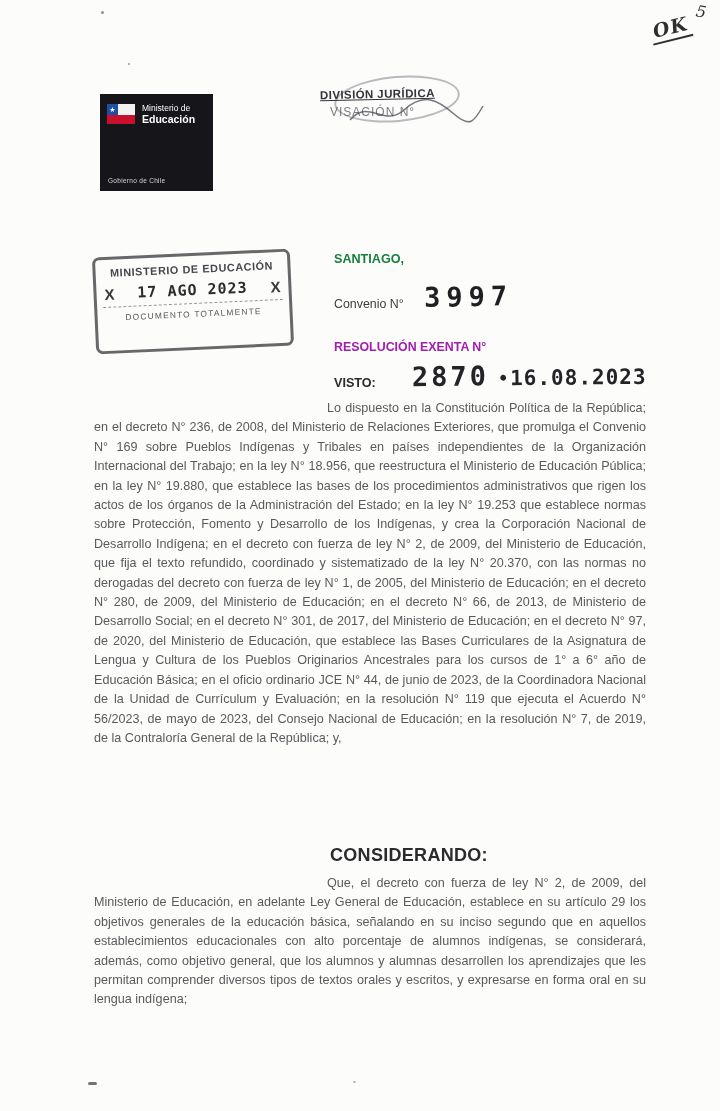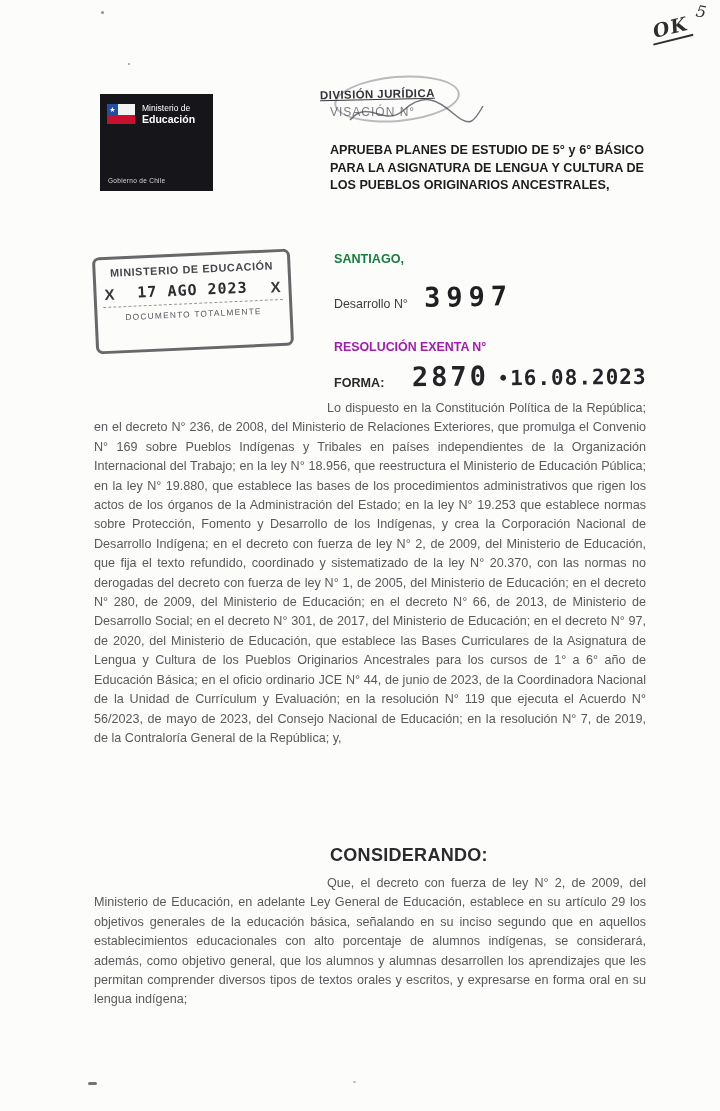--- a/index.html
+++ b/index.html
@@ -113,38 +113,37 @@
   <div class="division">
     <div class="div-oval"></div>
     <div class="div-title">DIVISIÓN JURÍDICA</div>
     <div class="div-sub">VISACIÓN N°</div>
     <svg class="sig" width="140" height="36" viewBox="0 0 140 36">
       <path d="M4 26 C 22 4, 38 34, 58 16 S 92 6, 108 20 S 128 28, 137 12" stroke="#4a4a54" stroke-width="1.5" fill="none" opacity="0.75"></path>
     </svg>
   </div>
 
   <div class="doc-title">
-    <span>APRUEBA PLANES DE ESTUDIO DE 5° y 6° BÁSICO PARA LA ASIGNATURA DE LENGUA Y CULTURA DE LOS PUEBLOS ORIGINARIOS ANCESTRALES,</span>
   </div>
 
   <div class="stamp-box">
     <div class="stamp-line1">MINISTERIO DE EDUCACIÓN</div>
     <div class="stamp-date-row">
       <span class="stamp-x">X</span>
       <span class="stamp-date">17 AGO 2023</span>
       <span class="stamp-x">X</span>
     </div>
     <div class="stamp-line3">DOCUMENTO TOTALMENTE</div>
   </div>
 
   <div class="city">SANTIAGO,</div>
-  <div class="sol-label">Desarrollo N°</div>
+  <div class="sol-label">Convenio N°</div>
   <div class="sol-num">3997</div>
   <div class="res-label">RESOLUCIÓN EXENTA N°</div>
-  <div class="visto-label">FORMA:</div>
+  <div class="visto-label">VISTO:</div>
   <div class="res-num">
     <span class="num">2870</span>
     <span class="sep">•</span>
     <span class="date">16.08.2023</span>
   </div>
 
   <p class="para visto-para">Lo dispuesto en la Constitución Política de la República; en el decreto N° 236, de 2008, del Ministerio de Relaciones Exteriores, que promulga el Convenio N° 169 sobre Pueblos Indígenas y Tribales en países independientes de la Organización Internacional del Trabajo; en la ley N° 18.956, que reestructura el Ministerio de Educación Pública; en la ley N° 19.880, que establece las bases de los procedimientos administrativos que rigen los actos de los órganos de la Administración del Estado; en la ley N° 19.253 que establece normas sobre Protección, Fomento y Desarrollo de los Indígenas, y crea la Corporación Nacional de Desarrollo Indígena; en el decreto con fuerza de ley N° 2, de 2009, del Ministerio de Educación, que fija el texto refundido, coordinado y sistematizado de la ley N° 20.370, con las normas no derogadas del decreto con fuerza de ley N° 1, de 2005, del Ministerio de Educación; en el decreto N° 280, de 2009, del Ministerio de Educación; en el decreto N° 66, de 2013, de Ministerio de Desarrollo Social; en el decreto N° 301, de 2017, del Ministerio de Educación; en el decreto N° 97, de 2020, del Ministerio de Educación, que establece las Bases Curriculares de la Asignatura de Lengua y Cultura de los Pueblos Originarios Ancestrales para los cursos de 1° a 6° año de Educación Básica; en el oficio ordinario JCE N° 44, de junio de 2023, de la Coordinadora Nacional de la Unidad de Currículum y Evaluación; en la resolución N° 119 que ejecuta el Acuerdo N° 56/2023, de mayo de 2023, del Consejo Nacional de Educación; en la resolución N° 7, de 2019, de la Contraloría General de la República; y,</p>
   <div class="considerando">CONSIDERANDO:</div>
   <p class="para cons-para">Que, el decreto con fuerza de ley N° 2, de 2009, del Ministerio de Educación, en adelante Ley General de Educación, establece en su artículo 29 los objetivos generales de la educación básica, señalando en su inciso segundo que en aquellos establecimientos educacionales con alto porcentaje de alumnos indígenas, se considerará, además, como objetivo general, que los alumnos y alumnas desarrollen los aprendizajes que les permitan comprender diversos tipos de textos orales y escritos, y expresarse en forma oral en su lengua indígena;</p>
 

